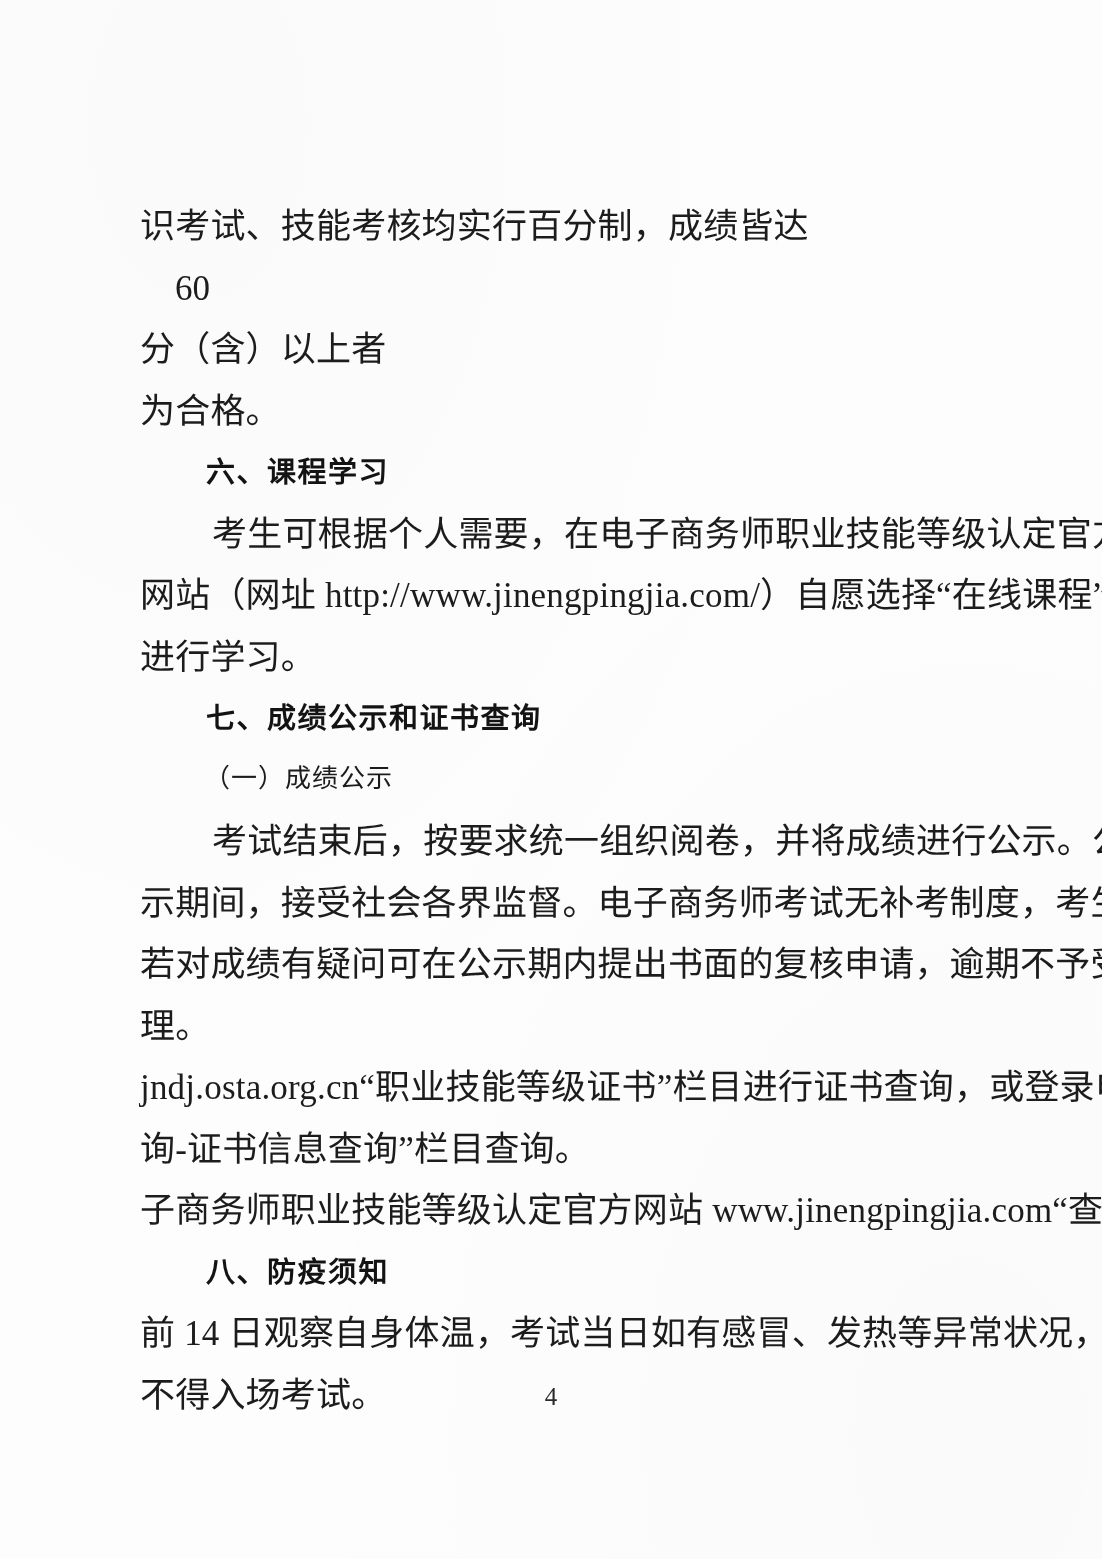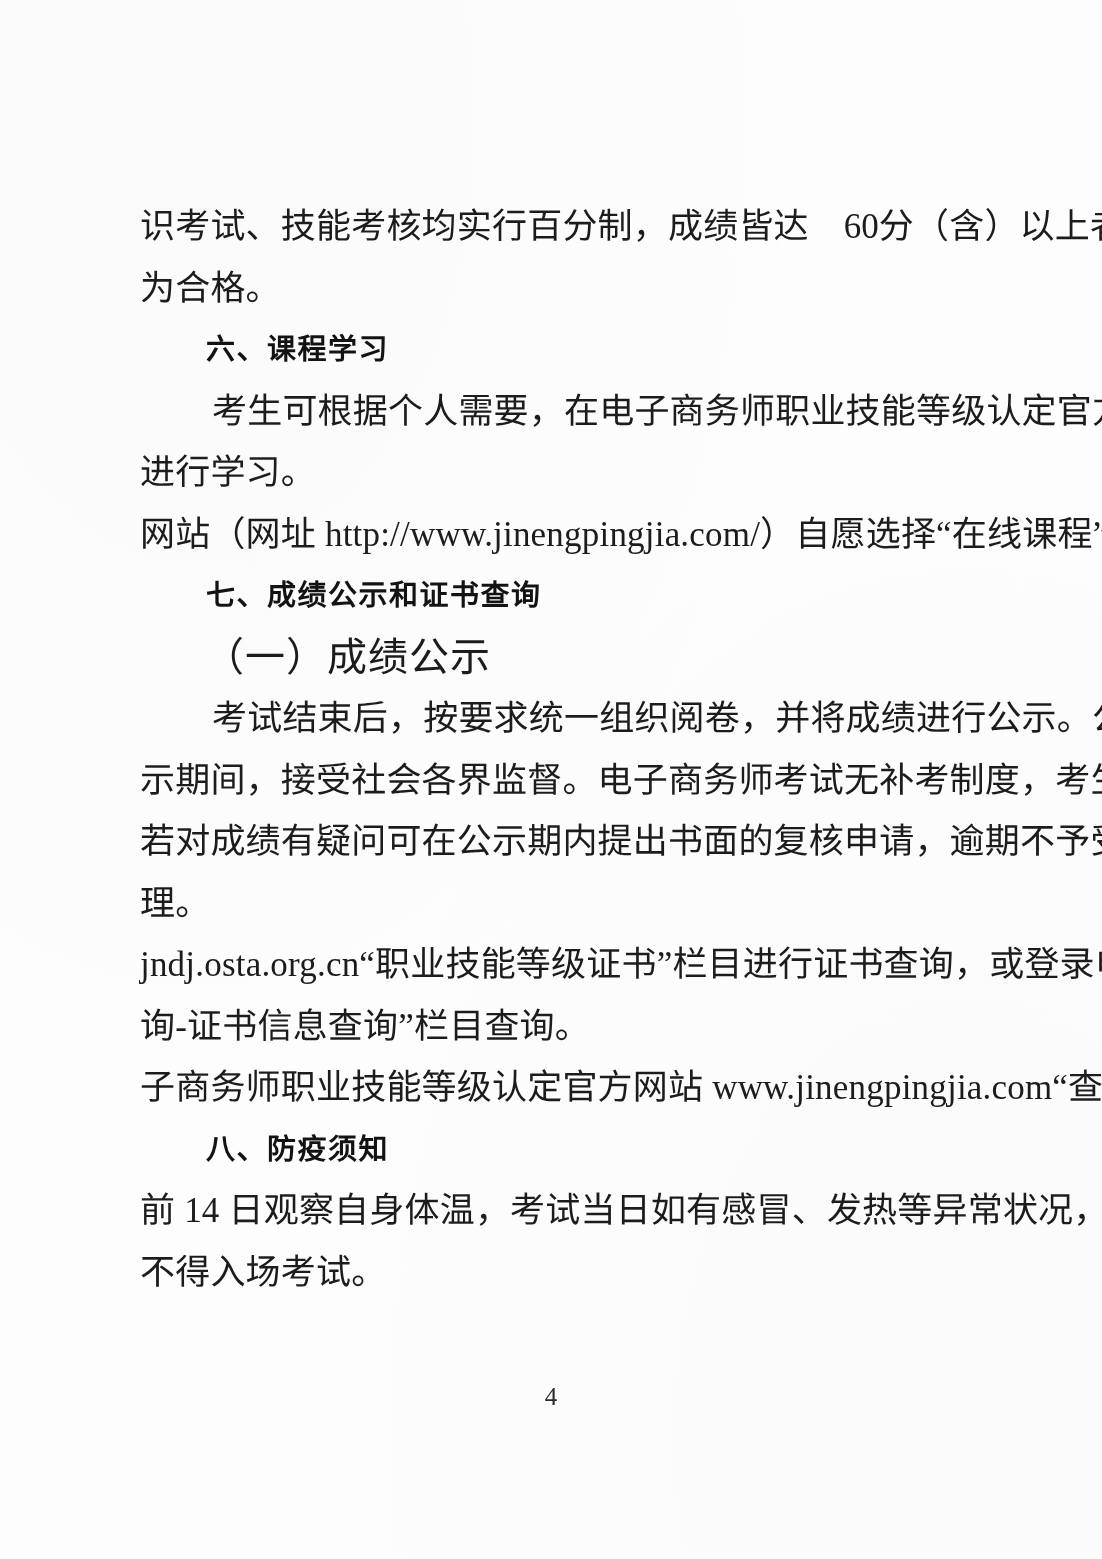--- a/index.html
+++ b/index.html
@@ -38,20 +38,21 @@
     color: #1c1c1c;
     white-space: pre;
     letter-spacing: 0.2px;
     -webkit-font-smoothing: antialiased;
   }
 
   
   .line.justify {
     display: flex;
     justify-content: space-between;
+    flex-direction: column;
   }
   .line.justify > span {
     display: inline-block;
   }
 
   .line.indent {
     padding-left: 72px;
   }
 
   
@@ -61,22 +62,22 @@
     font-weight: bold;
     line-height: 61.5px;
     color: #131313;
     padding-left: 66px;
     white-space: pre;
     letter-spacing: 1.5px;
   }
 
   
   .subheading {
-    font-family: Liberation Serif, serif;
-    font-size: 40px;
+    font-family: Liberation Mono, monospace;
+    font-size: 26px;
     line-height: 61.5px;
     color: #1c1c1c;
     padding-left: 64px;
     white-space: pre;
     letter-spacing: 1px;
   }
 
   
   .lat {
     font-family: "Liberation Serif", "DejaVu Serif", serif;
@@ -104,22 +105,22 @@
 
     <div class="line justify">
       <span>识考试、技能考核均实行百分制，成绩皆达</span>
       <span class="lat">60</span>
       <span>分（含）以上者</span>
     </div>
     <div class="line">为合格。</div>
 
     <div class="heading">六、课程学习</div>
     <div class="line indent">考生可根据个人需要，在电子商务师职业技能等级认定官方</div>
+    <div class="line">网站（网址 http://www.jinengpingjia.com/）自愿选择“在线课程”</div>
     <div class="line">进行学习。</div>
-    <div class="line">网站（网址 http://www.jinengpingjia.com/）自愿选择“在线课程”</div>
 
     <div class="heading">七、成绩公示和证书查询</div>
     <div class="subheading">（一）成绩公示</div>
     <div class="line indent">考试结束后，按要求统一组织阅卷，并将成绩进行公示。公</div>
     <div class="line">示期间，接受社会各界监督。电子商务师考试无补考制度，考生</div>
     <div class="line">若对成绩有疑问可在公示期内提出书面的复核申请，逾期不予受</div>
     <div class="line">理。</div>
 
     <div class="line">jndj.osta.org.cn“职业技能等级证书”栏目进行证书查询，或登录电</div>
     <div class="line">询-证书信息查询”栏目查询。</div>

